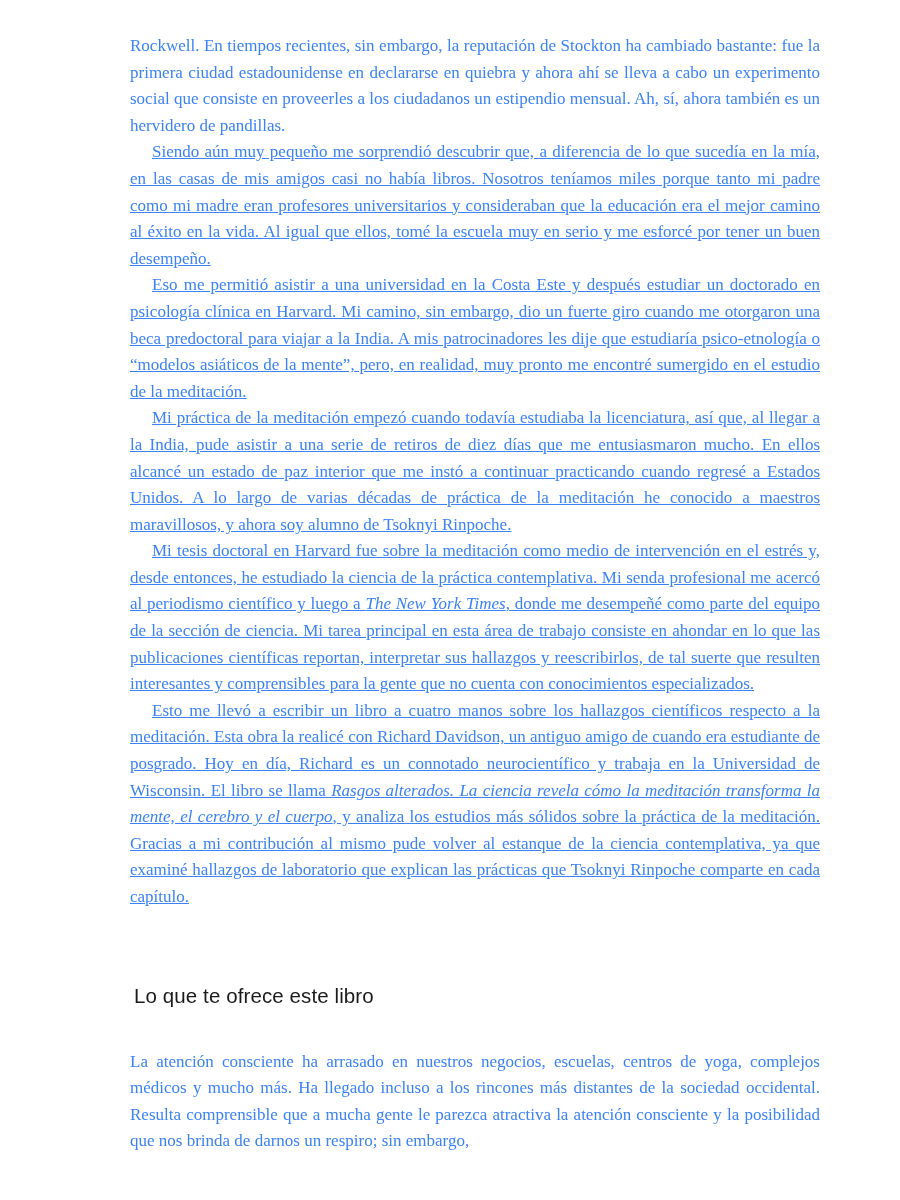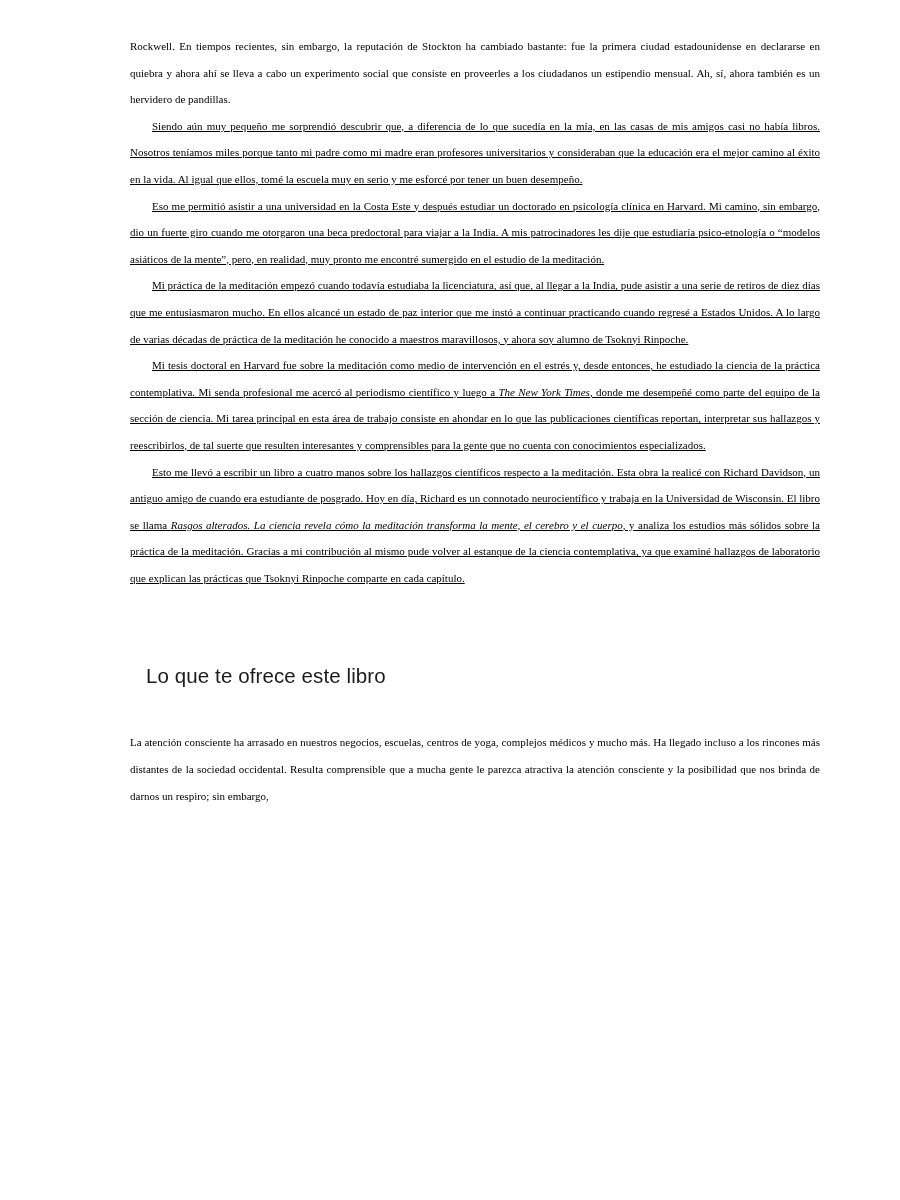--- a/index.html
+++ b/index.html
@@ -23,45 +23,45 @@
     box-sizing: border-box;
   }
   .text-column {
     position: absolute;
     left: 130px;
     top: 33px;
     width: 690px;
   }
   p.body-par {
     margin: 0;
-    font-size: 11px;
+    font-size: 17px;
     line-height: 26.6px;
     text-align: justify;
     text-justify: inter-word;
     text-indent: 22px;
     hyphens: none;
-    color: #000000;
+    color: #3b82f6;
   }
   p.body-par.first {
     text-indent: 0;
   }
   p.body-par + p.body-par {
     margin-top: 0;
     text-decoration: underline;
   }
   .ital {
     font-style: italic;
   }
   h2.section-heading {
     font-family: "Liberation Sans", "DejaVu Sans", sans-serif;
     font-size: 20.5px;
     font-weight: 400;
     line-height: 26px;
     color: #1b1b1b;
-    margin: 16px;
+    margin: 4px;
     padding: 0;
     letter-spacing: 0.1px;
   }
   .heading-block {
     margin-top: 72px;
     margin-bottom: 40px;
   }
 </style>
 </head>
 <body>

